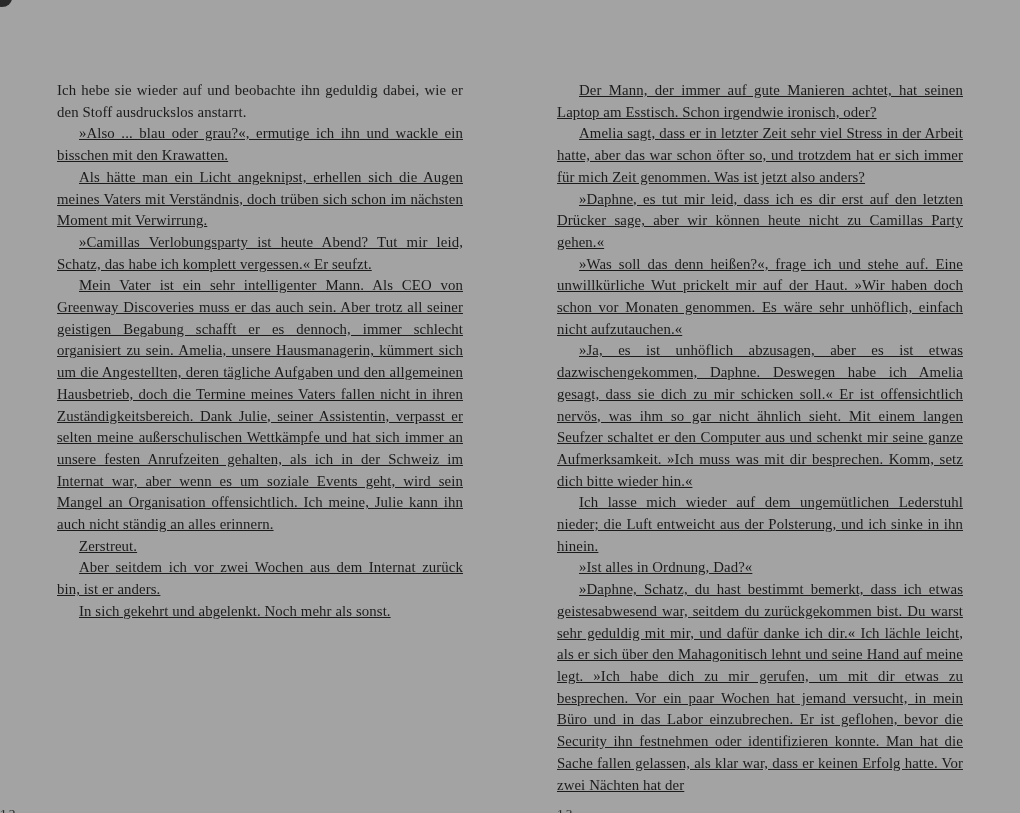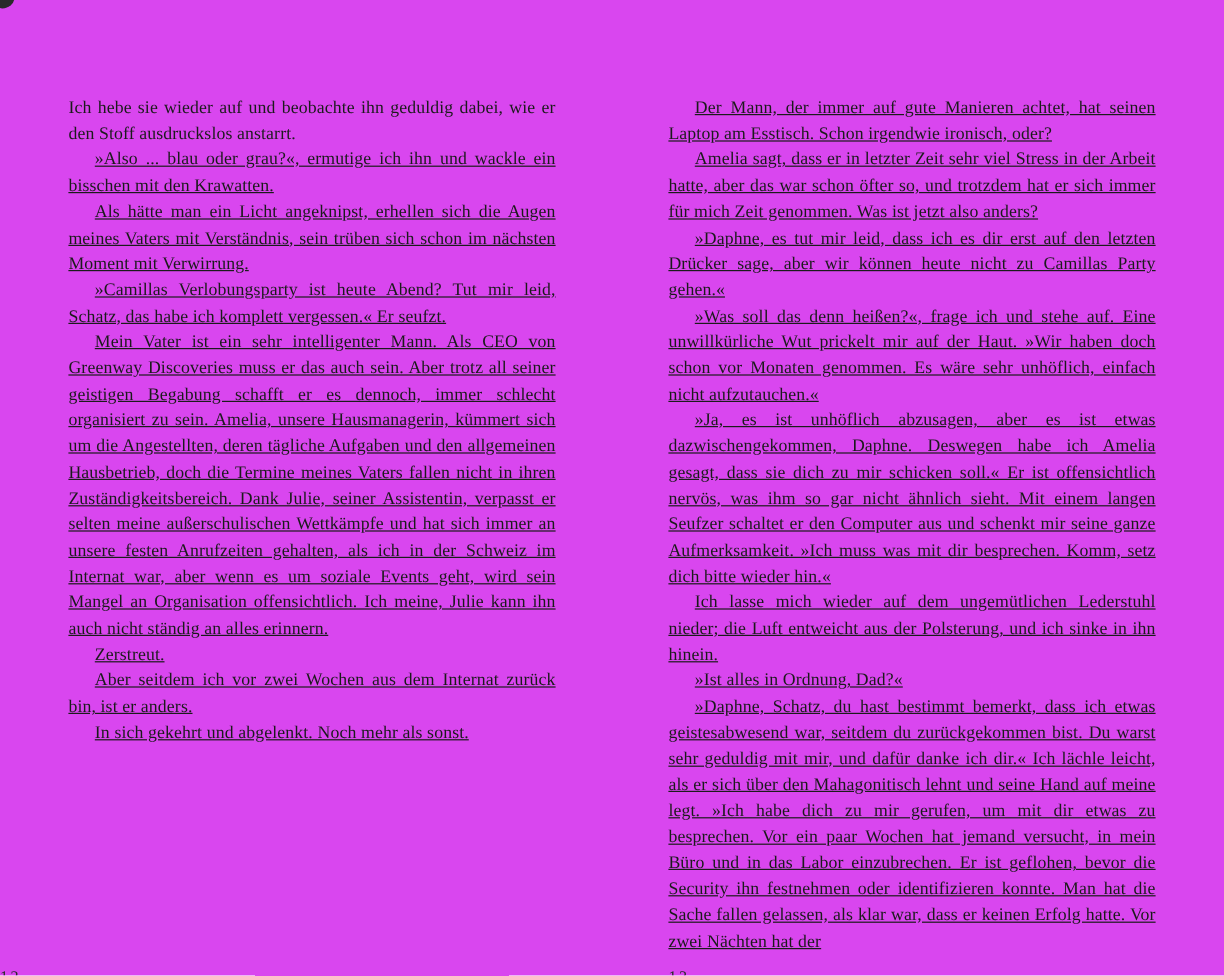--- a/index.html
+++ b/index.html
@@ -4,21 +4,21 @@
 <style>
   html, body {
     margin: 0;
     padding: 0;
     background: #ffffff;
   }
   .spread {
     position: relative;
     width: 1020px;
     height: 813px;
-    background: #d946ef;
+    background: #a3a3a3;
     overflow: hidden;
     font-family: "Liberation Serif", "DejaVu Serif", serif;
     color: #1b1b1b;
   }
   .corner-artifact {
     position: absolute;
     top: -7px;
     left: -4px;
     width: 16px;
     height: 14px;
@@ -71,21 +71,21 @@
 <body>
 
 <div class="spread" lang="de">
   <div class="corner-artifact"></div>
 
   <div class="pages">
     <div class="page">
       <div class="page-text" id="left-text">
           <p class="para">Ich hebe sie wieder auf und beobachte ihn geduldig dabei, wie er den Stoff ausdruckslos anstarrt.</p>
           <p class="para indent">»Also ... blau oder grau?«, ermutige ich ihn und wackle ein bisschen mit den Krawatten.</p>
-          <p class="para indent">Als hätte man ein Licht angeknipst, erhellen sich die Augen meines Vaters mit Verständnis, sein trüben sich schon im nächsten Moment mit Verwirrung.</p>
+          <p class="para indent">Als hätte man ein Licht angeknipst, erhellen sich die Augen meines Vaters mit Verständnis, doch trüben sich schon im nächsten Moment mit Verwirrung.</p>
           <p class="para indent">»Camillas Verlobungsparty ist heute Abend? Tut mir leid, Schatz, das habe ich komplett vergessen.« Er seufzt.</p>
           <p class="para indent">Mein Vater ist ein sehr intelligenter Mann. Als CEO von Greenway Discoveries muss er das auch sein. Aber trotz all seiner geistigen Begabung schafft er es dennoch, immer schlecht organisiert zu sein. Amelia, unsere Hausmanagerin, kümmert sich um die Angestellten, deren tägliche Aufgaben und den allgemeinen Hausbetrieb, doch die Termine meines Vaters fallen nicht in ihren Zuständigkeitsbereich. Dank Julie, seiner Assistentin, verpasst er selten meine außerschulischen Wettkämpfe und hat sich immer an unsere festen Anrufzeiten gehalten, als ich in der Schweiz im Internat war, aber wenn es um soziale Events geht, wird sein Mangel an Organisation offensichtlich. Ich meine, Julie kann ihn auch nicht ständig an alles erinnern.</p>
           <p class="para indent">Zerstreut.</p>
           <p class="para indent">Aber seitdem ich vor zwei Wochen aus dem Internat zurück bin, ist er anders.</p>
           <p class="para indent">In sich gekehrt und abgelenkt. Noch mehr als sonst.</p>
         </div>
     </div>
     <div class="page">
       <div class="page-text" id="right-text">
           <p class="para indent">Der Mann, der immer auf gute Manieren achtet, hat seinen Laptop am Esstisch. Schon irgendwie ironisch, oder?</p>

